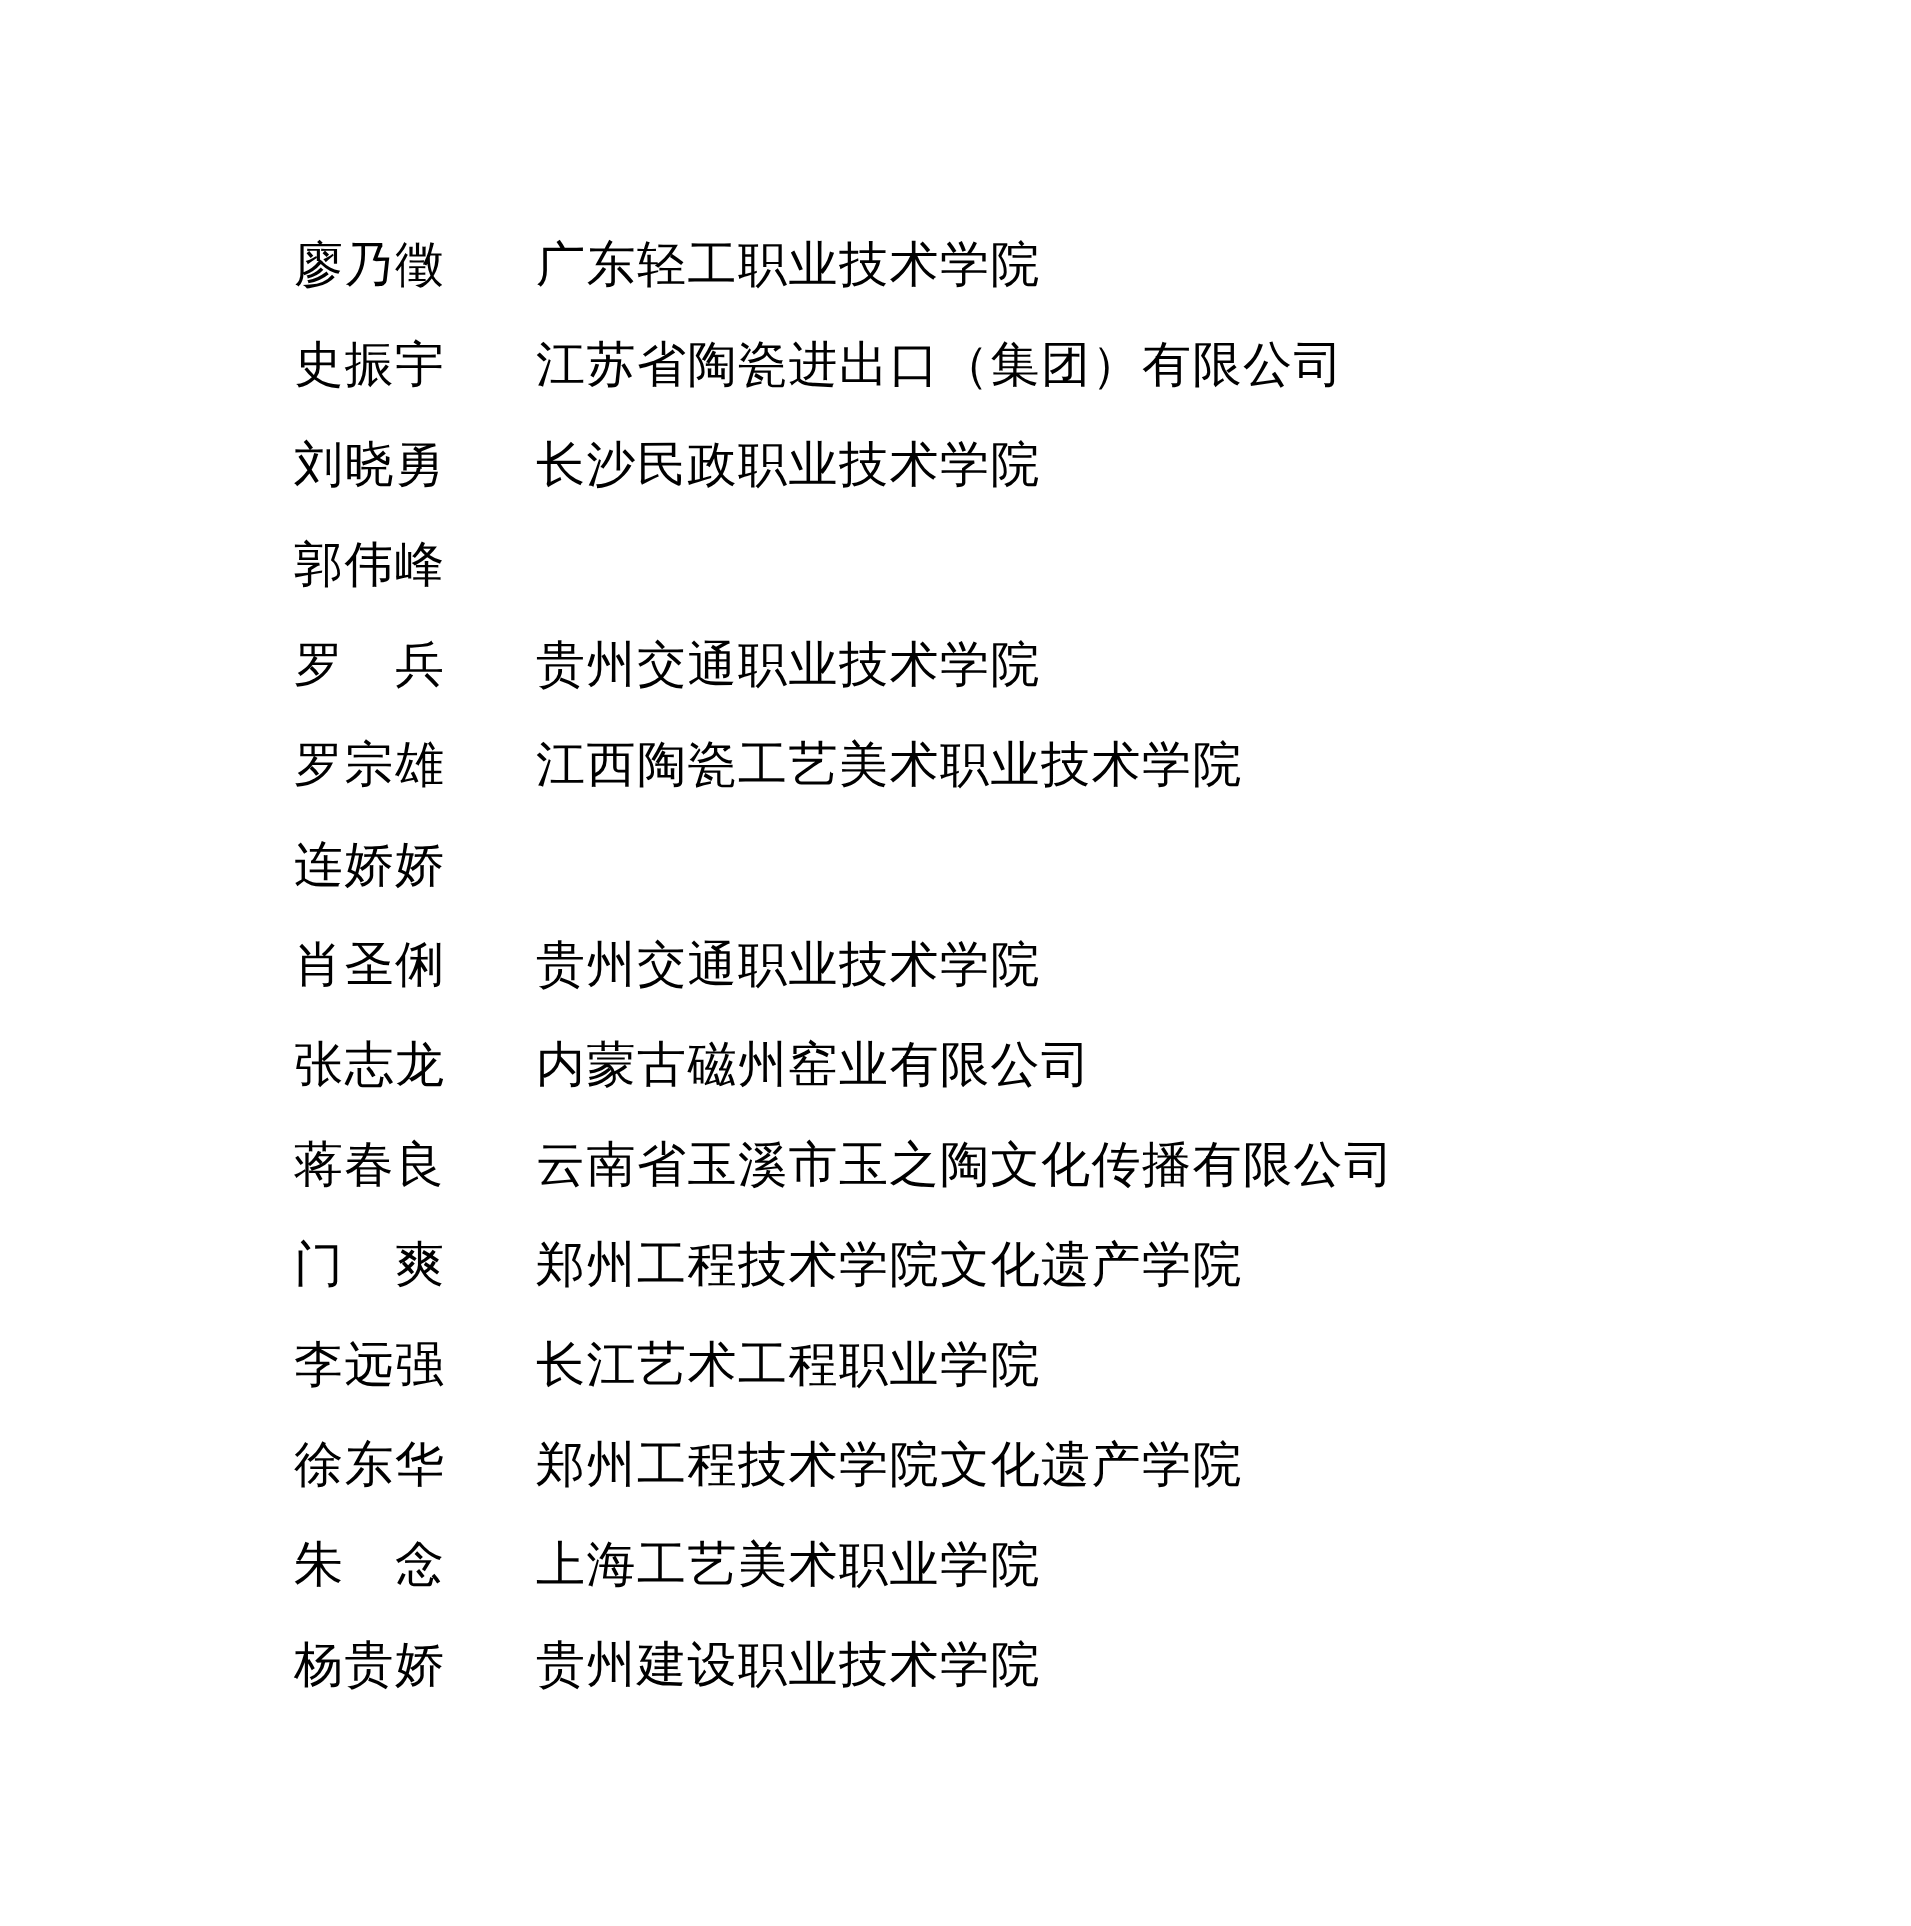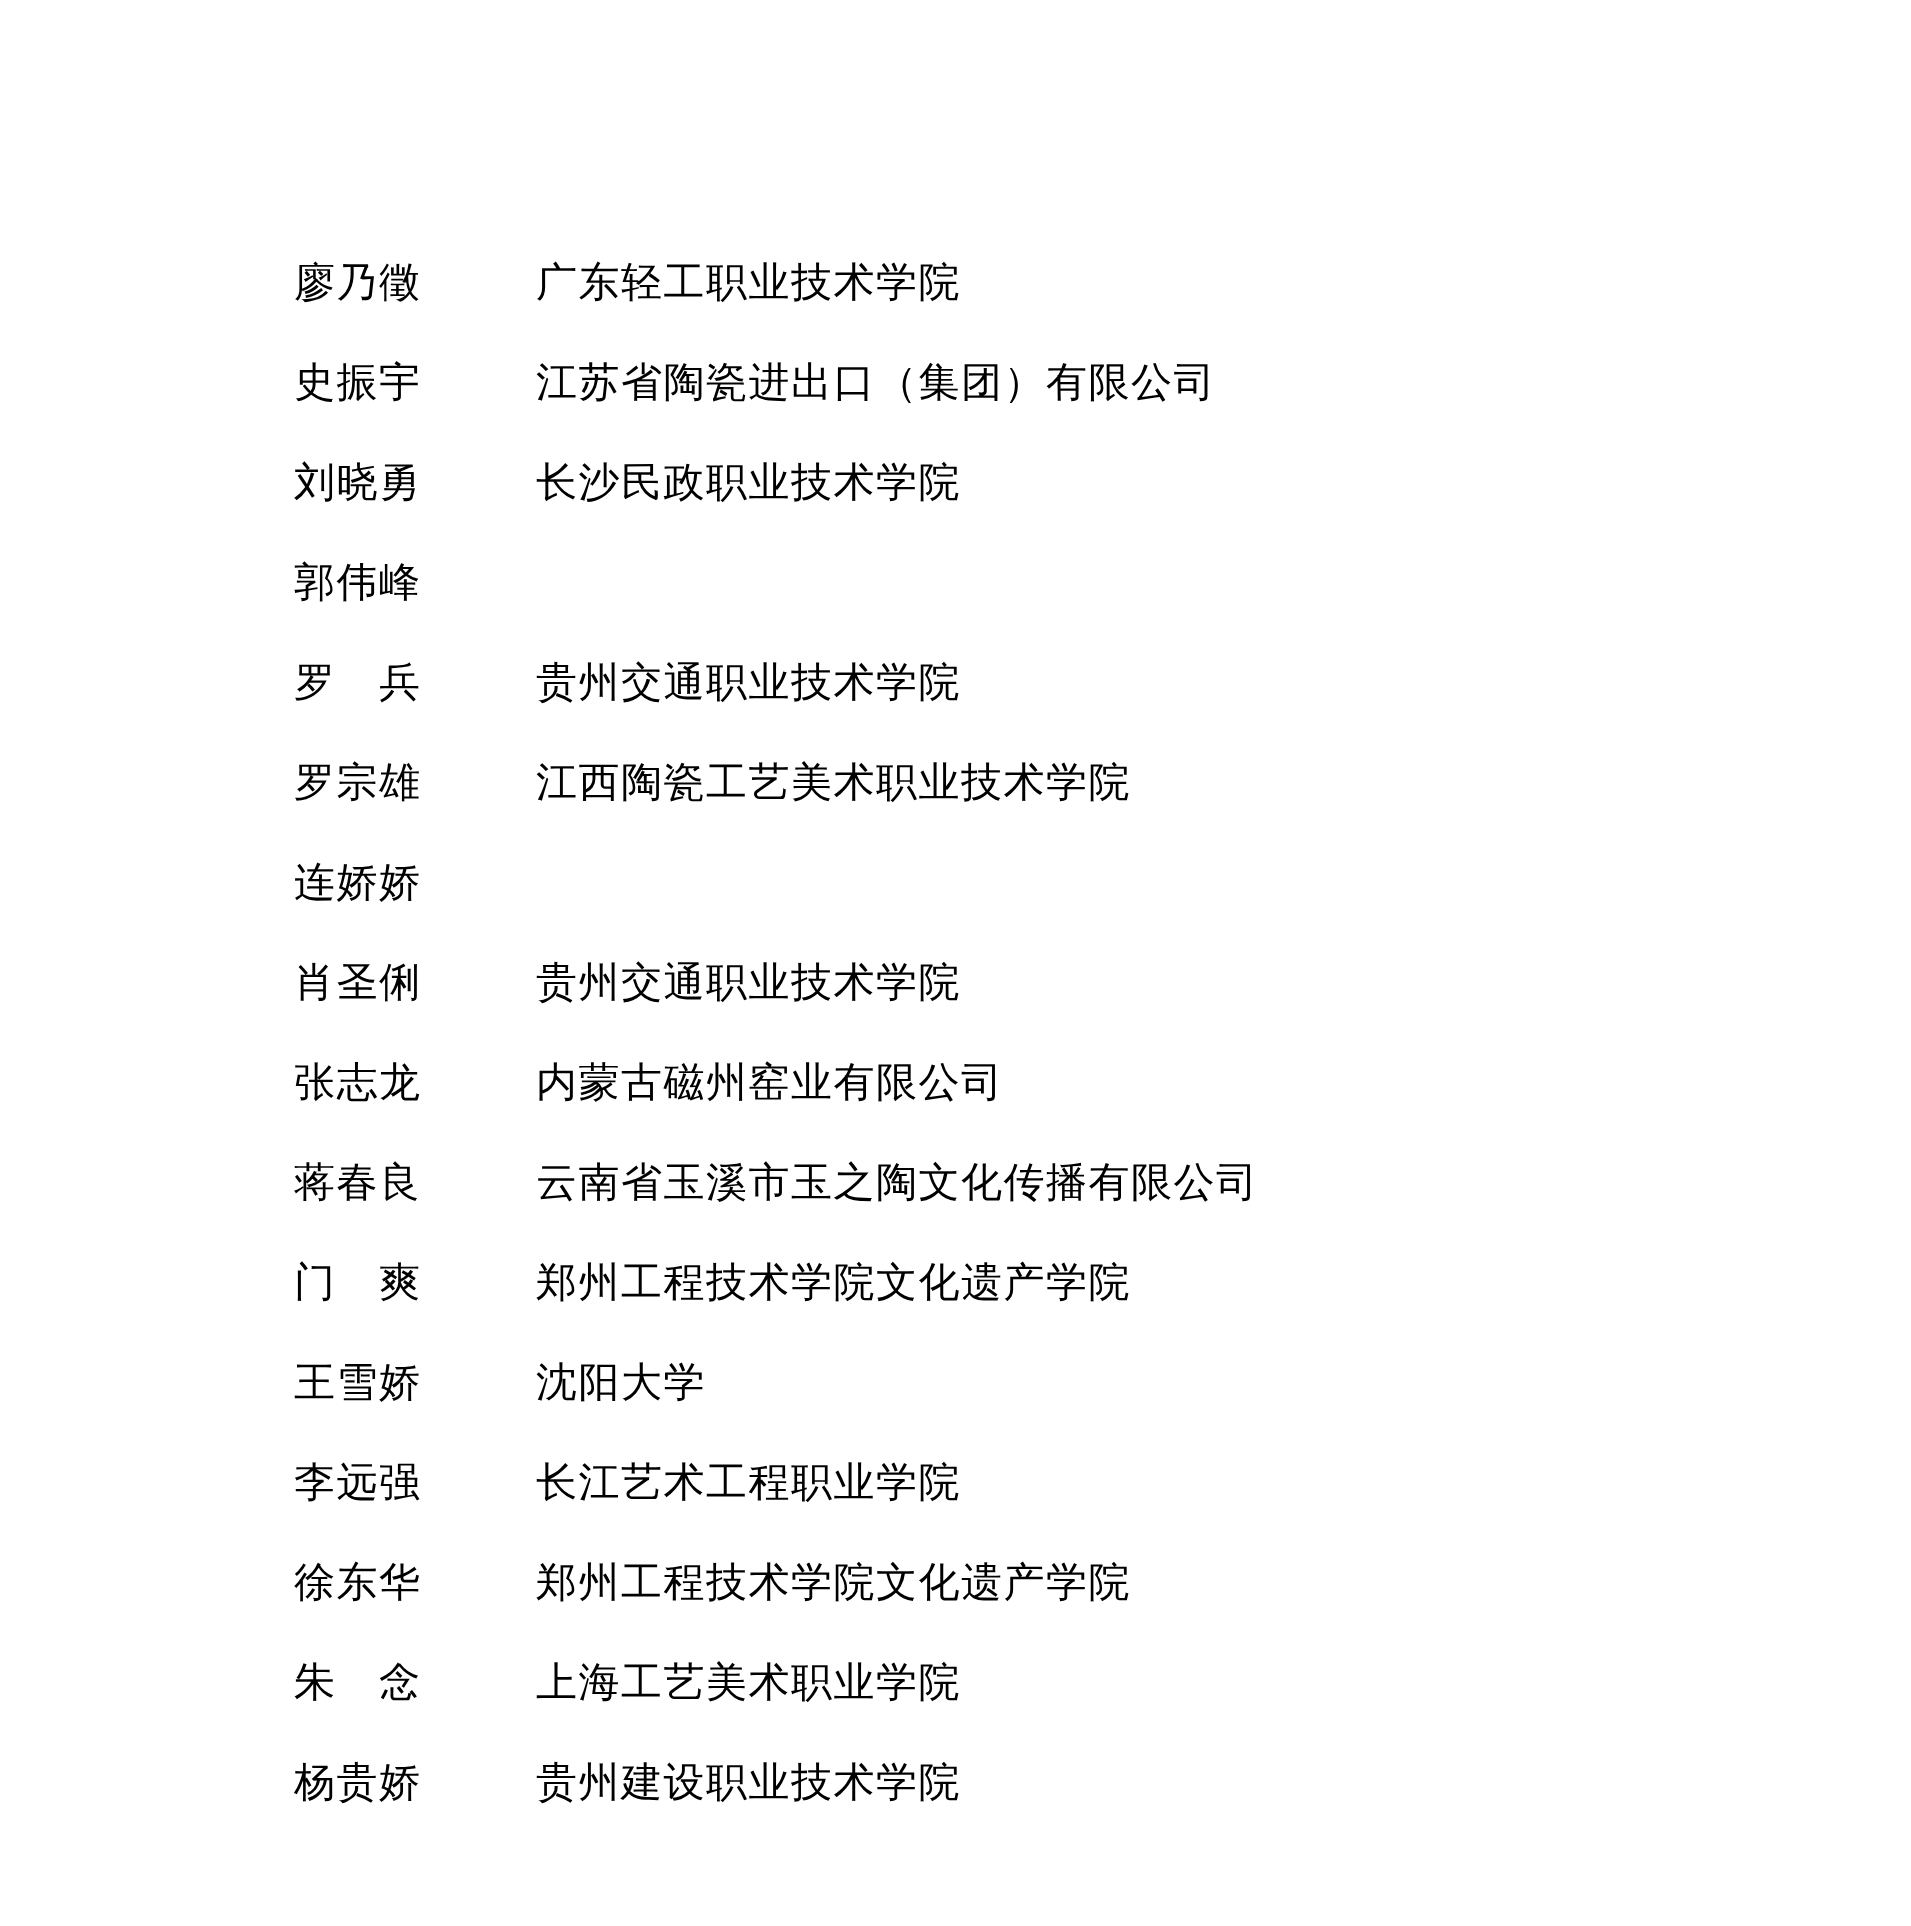--- a/index.html
+++ b/index.html
@@ -20,23 +20,22 @@
     inset: 0;
     background: #ffffff;
   }
   #roster {
     position: absolute;
     left: 294px;
     top: 232px;
   }
   .row {
     display: flex;
-    align-items: center;
     height: 100px;
-    font-size: 41px;
+    font-size: 49px;
     letter-spacing: 1.5px;
     white-space: nowrap;
     font-weight: normal;
   }
   .name {
     display: inline-block;
     flex: 0 0 205px;
     width: 205px;
     overflow: visible;
   }
@@ -99,24 +98,20 @@
       <div class="row">
         <span class="name">蒋春良</span>
         <span class="org">云南省玉溪市玉之陶文化传播有限公司</span>
       </div>
 
       <div class="row">
         <span class="name">门　爽</span>
         <span class="org">郑州工程技术学院文化遗产学院</span>
       </div>
 
-      <div class="row">
-        <span class="name">王雪娇</span>
-        <span class="org">沈阳大学</span>
-      </div>
 
       <div class="row">
         <span class="name">李远强</span>
         <span class="org">长江艺术工程职业学院</span>
       </div>
 
       <div class="row">
         <span class="name">徐东华</span>
         <span class="org">郑州工程技术学院文化遗产学院</span>
       </div>

